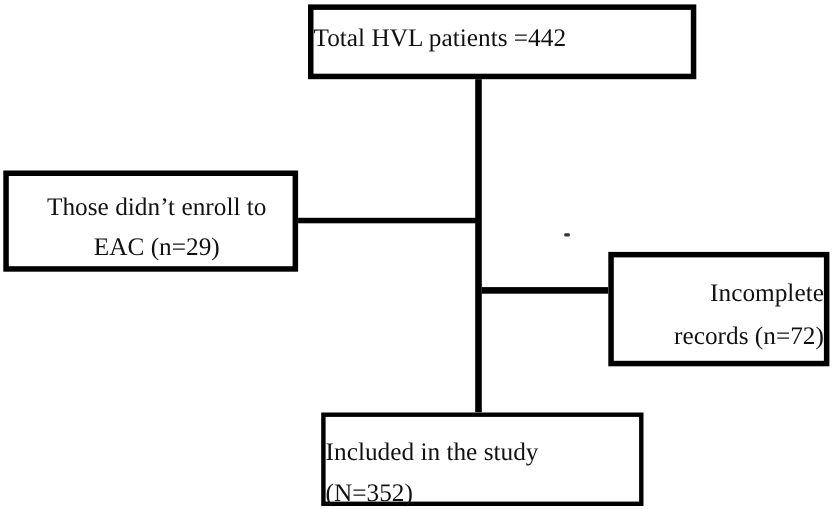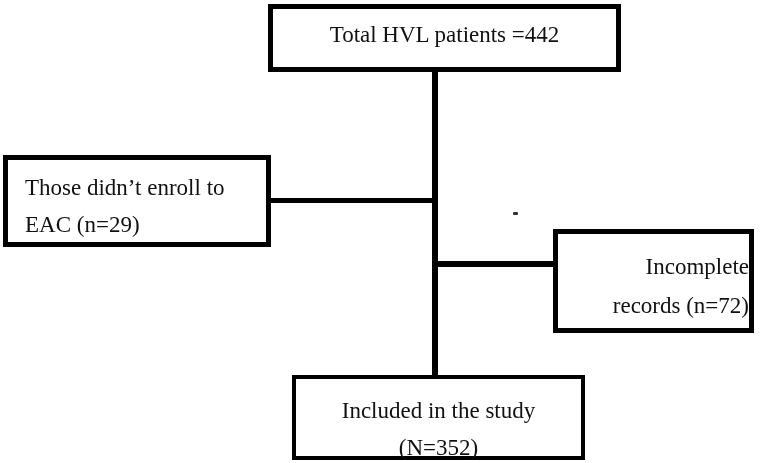--- a/index.html
+++ b/index.html
@@ -20,52 +20,50 @@
     position: absolute;
     box-sizing: border-box;
     border: 5px solid var(--border, #000000);
     background: var(--background, #ffffff);
     font-size: 23px;
   }
   .node .line {
     display: block;
   }
   .box-top {
-    left: 268px;
+    left: 280px;
     top: 4px;
     width: 353px;
     height: 68px;
-    text-align: center;
     padding-top: 13px;
   }
   .box-left {
     left: 3px;
     top: 155px;
     width: 268px;
     height: 92px;
-    text-align: left;
+    text-align: center;
     padding: 9px 6px 0 17px;
     line-height: 37px;
   }
   .box-right {
     left: 553px;
     top: 229px;
     width: 201px;
     height: 104px;
     text-align: right;
     padding-top: 13px;
     line-height: 39px;
   }
   .box-bottom {
     left: 292px;
     top: 375px;
     width: 293px;
     height: 85px;
     border-width: 4px;
-    text-align: center;
     padding-top: 13px;
     line-height: 37px;
   }
   .connector {
     position: absolute;
     background: var(--line, #000000);
   }
   .v-spine {
     left: 432px;
     top: 72px;

